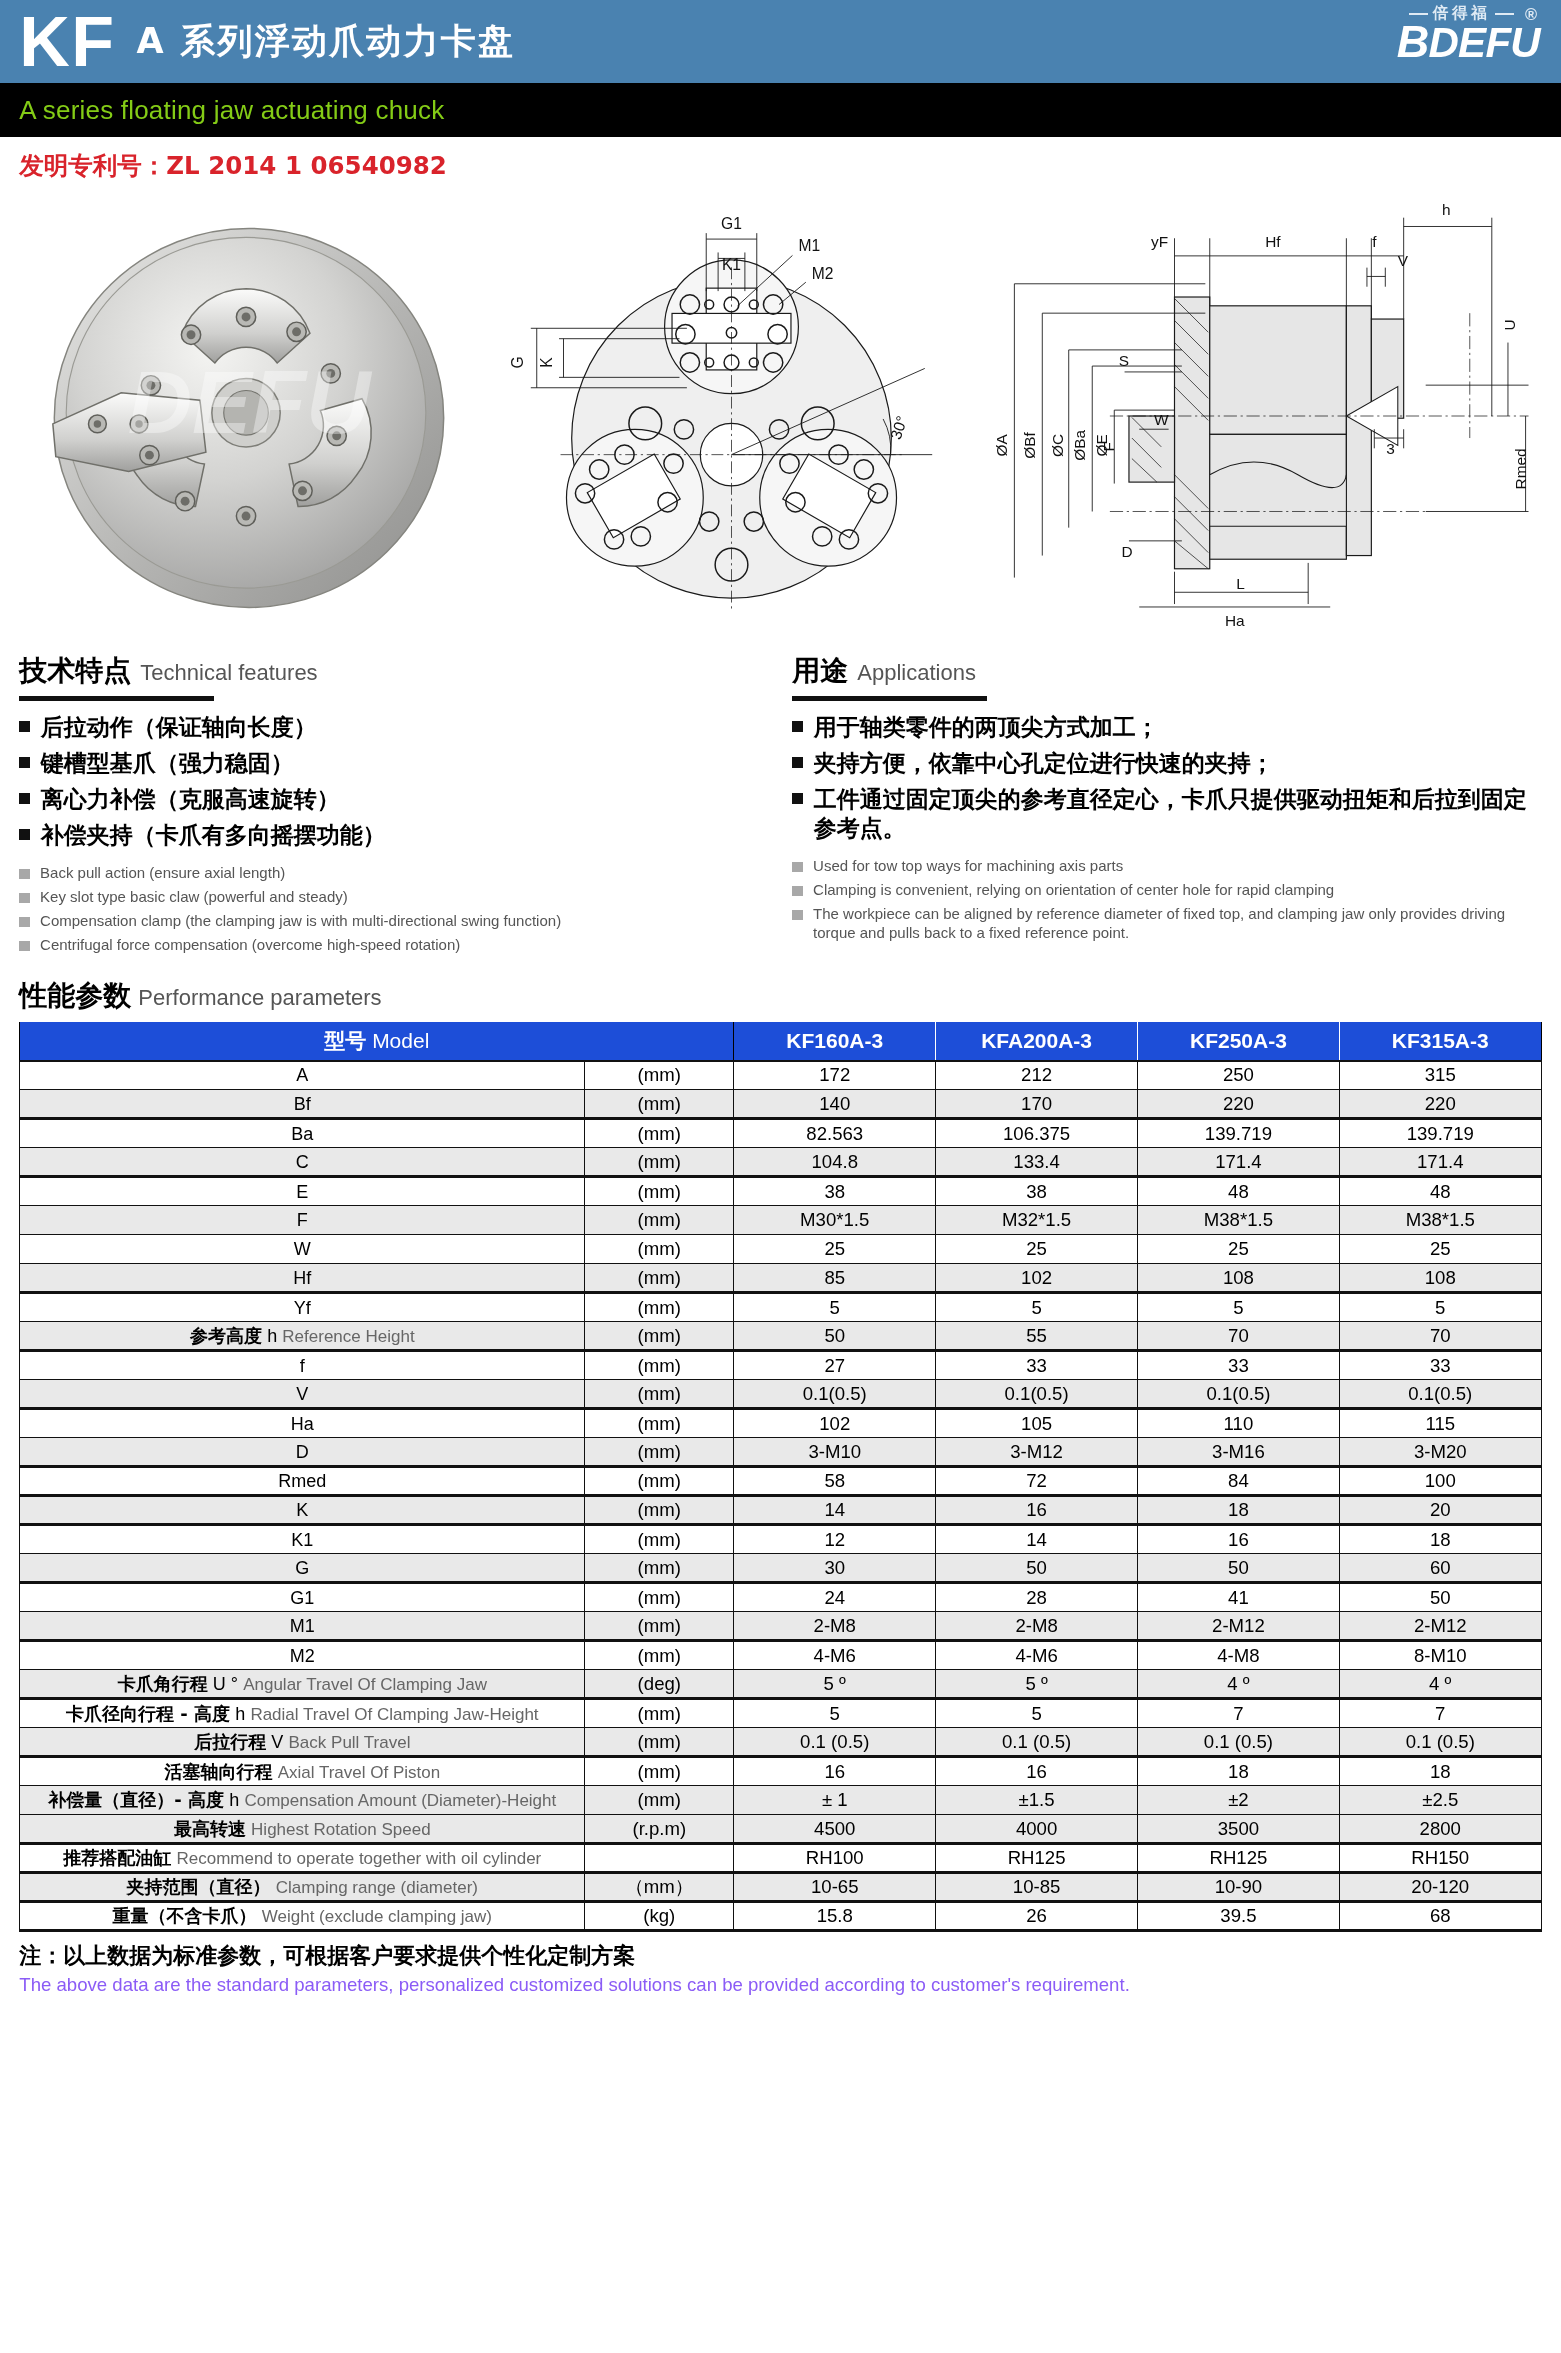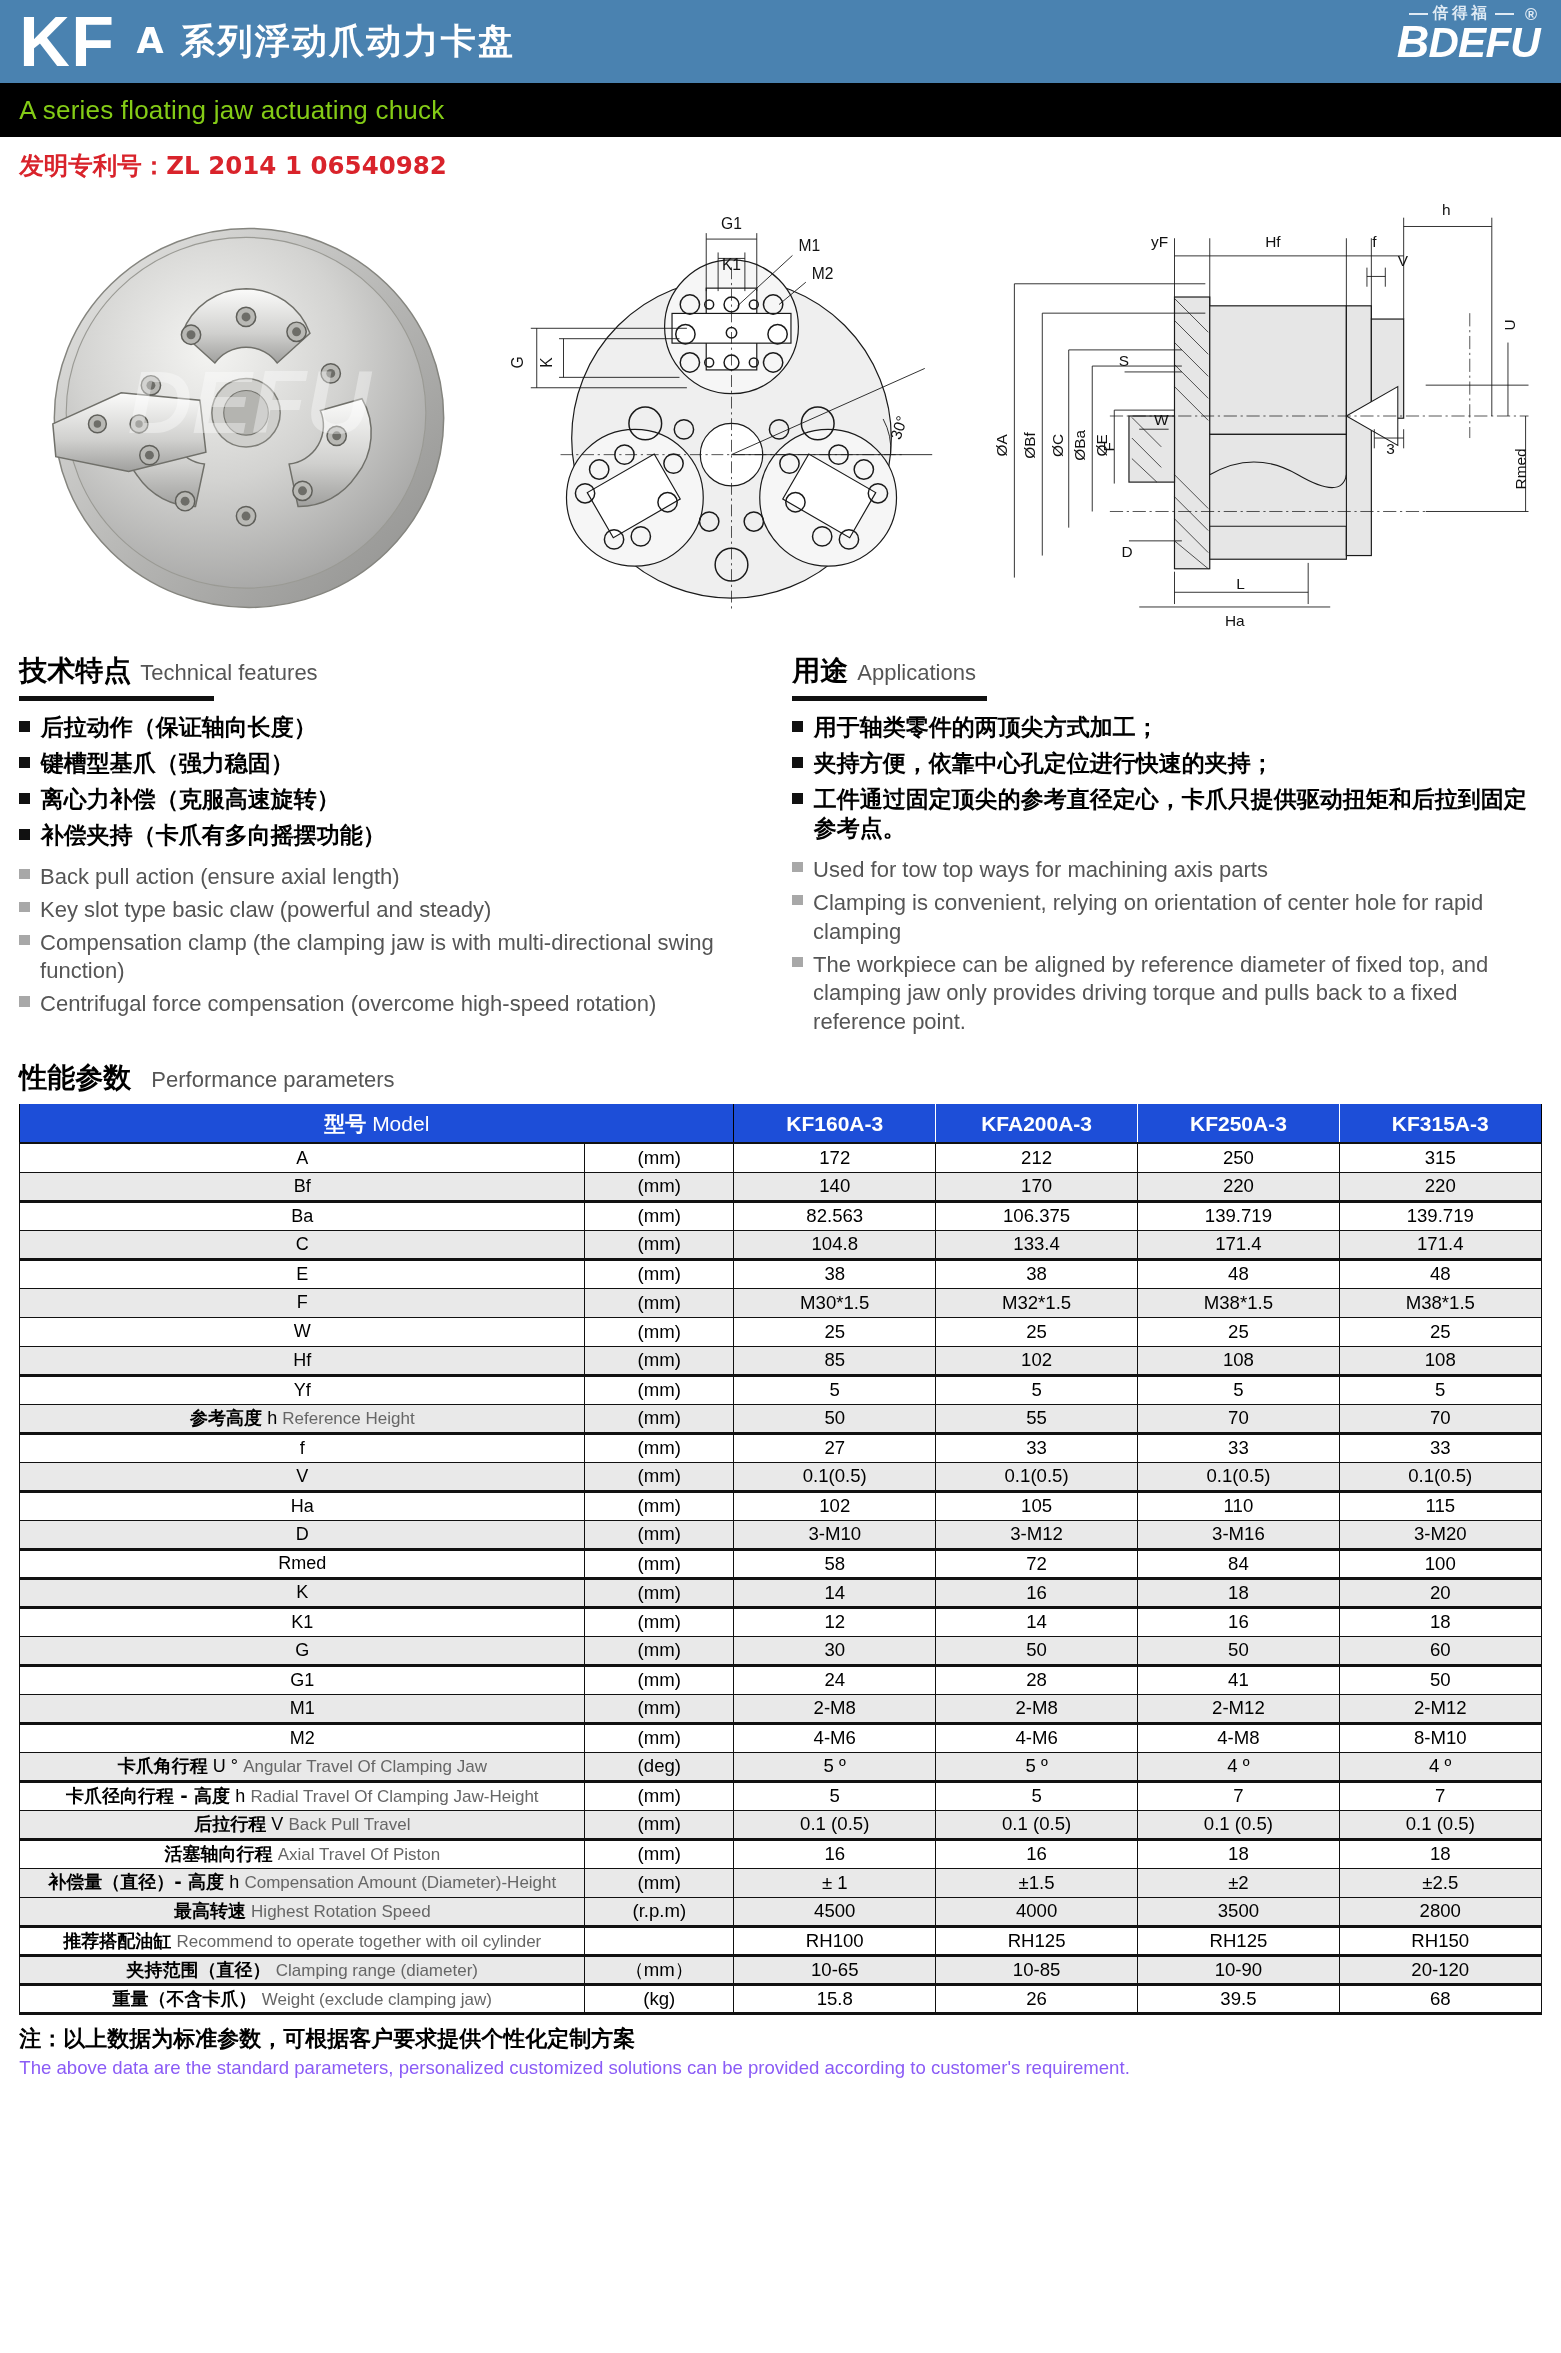--- a/index.html
+++ b/index.html
@@ -99,24 +99,24 @@
     display:flex; align-items:flex-start; gap:10.4px; margin-bottom:6.7px;
   }
   .sq { width:11px; height:11px; background:#111; flex:0 0 auto; margin-top:8.2px; }
   .sq.gray { background:#a8a8a8; width:10.4px; height:10.4px; margin-top:6px; }
   .cn-item {
     font-size:23px; font-weight:bold; line-height:1.28;
     font-family:"DejaVu Sans","Liberation Sans",sans-serif;
   }
   ul.bul-en { margin-top:12px; }
   ul.bul-en li { margin-bottom:4.5px; }
-  .en-item { font-size:22px; color:#555; line-height:1.3; }
+  .en-item { font-size:15px; color:#555; line-height:1.3; }
 
   
-  .perf-head { padding:0 19.3px; margin-top:18px; display:flex; align-items:baseline; gap:20px; }
+  .perf-head { padding:0 19.3px; margin-top:18px; display:flex; align-items:baseline; gap:7px; }
   .tbl-wrap { padding:0 19.3px; margin-top:7.4px; }
   table.perf { width:100%; border-collapse:collapse; table-layout:fixed; }
   table.perf col.c-label { width:565px; }
   table.perf col.c-unit  { width:149px; }
   table.perf col.c-val   { width:calc((100% - 713px)/4); }
   table.perf th, table.perf td {
     border-left:1.5px solid #111; border-right:1.5px solid #111;
     text-align:center; vertical-align:middle;
     font-size:18.6px; padding:1.5px 2.2px; height:29px; line-height:1.1;
   }

